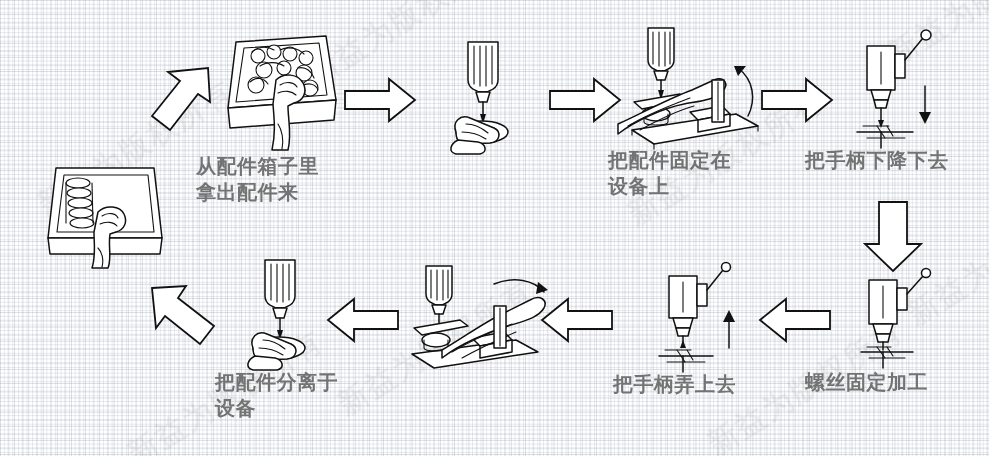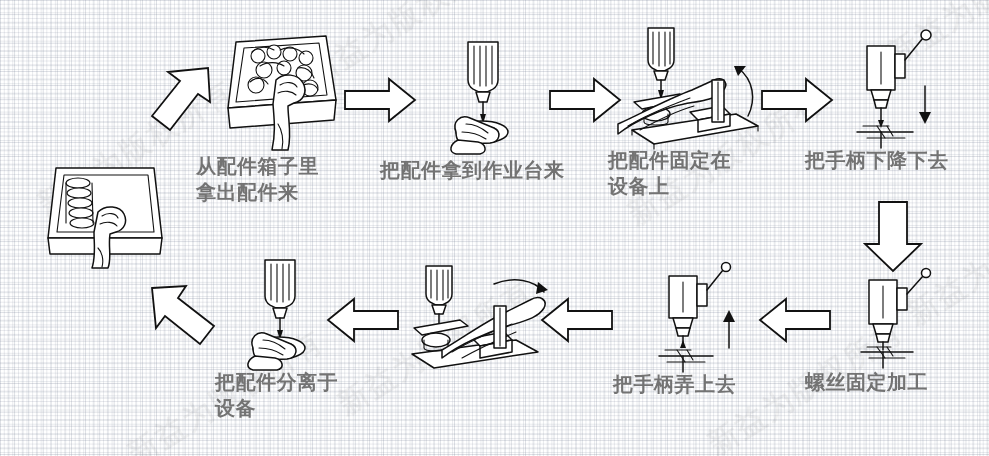--- a/index.html
+++ b/index.html
@@ -151,21 +151,20 @@
         <ellipse class="ln-t" cx="52" cy="92" rx="16" ry="6" fill="#fff"></ellipse>
         <circle class="solid" cx="52" cy="92" r="4"></circle>
 
         <path class="fillw" d="M26 92 C22 82 30 74 40 78 L64 88 C72 92 70 102 60 103 L36 104 C28 104 26 98 26 92 Z"></path>
         <path class="ln-t" d="M36 84 C44 84 52 88 58 93"></path>
         <path class="ln-t" d="M32 92 C40 92 50 95 56 99"></path>
 
         <path class="fillw" d="M28 100 C20 104 18 112 26 114 L50 114 C58 112 56 104 48 102 Z"></path>
       </svg>
     </div>
-    <div class="label" style="left:0;top:118px;width:200px;">把配件拿到作业台来</div>
   </div>
 
   <div class="arrow" style="left:548px;top:76px;">
     <svg width="74" height="48" viewBox="0 0 74 48">
       <path class="arrowshape" d="M2 15 L46 15 L46 3 L72 24 L46 45 L46 33 L2 33 Z"></path>
     </svg>
   </div>
 
   <div class="node" style="left:608px;top:22px;width:165px;height:190px;padding-left:12px;">
     <div class="art" style="left:10px;top:0;">

